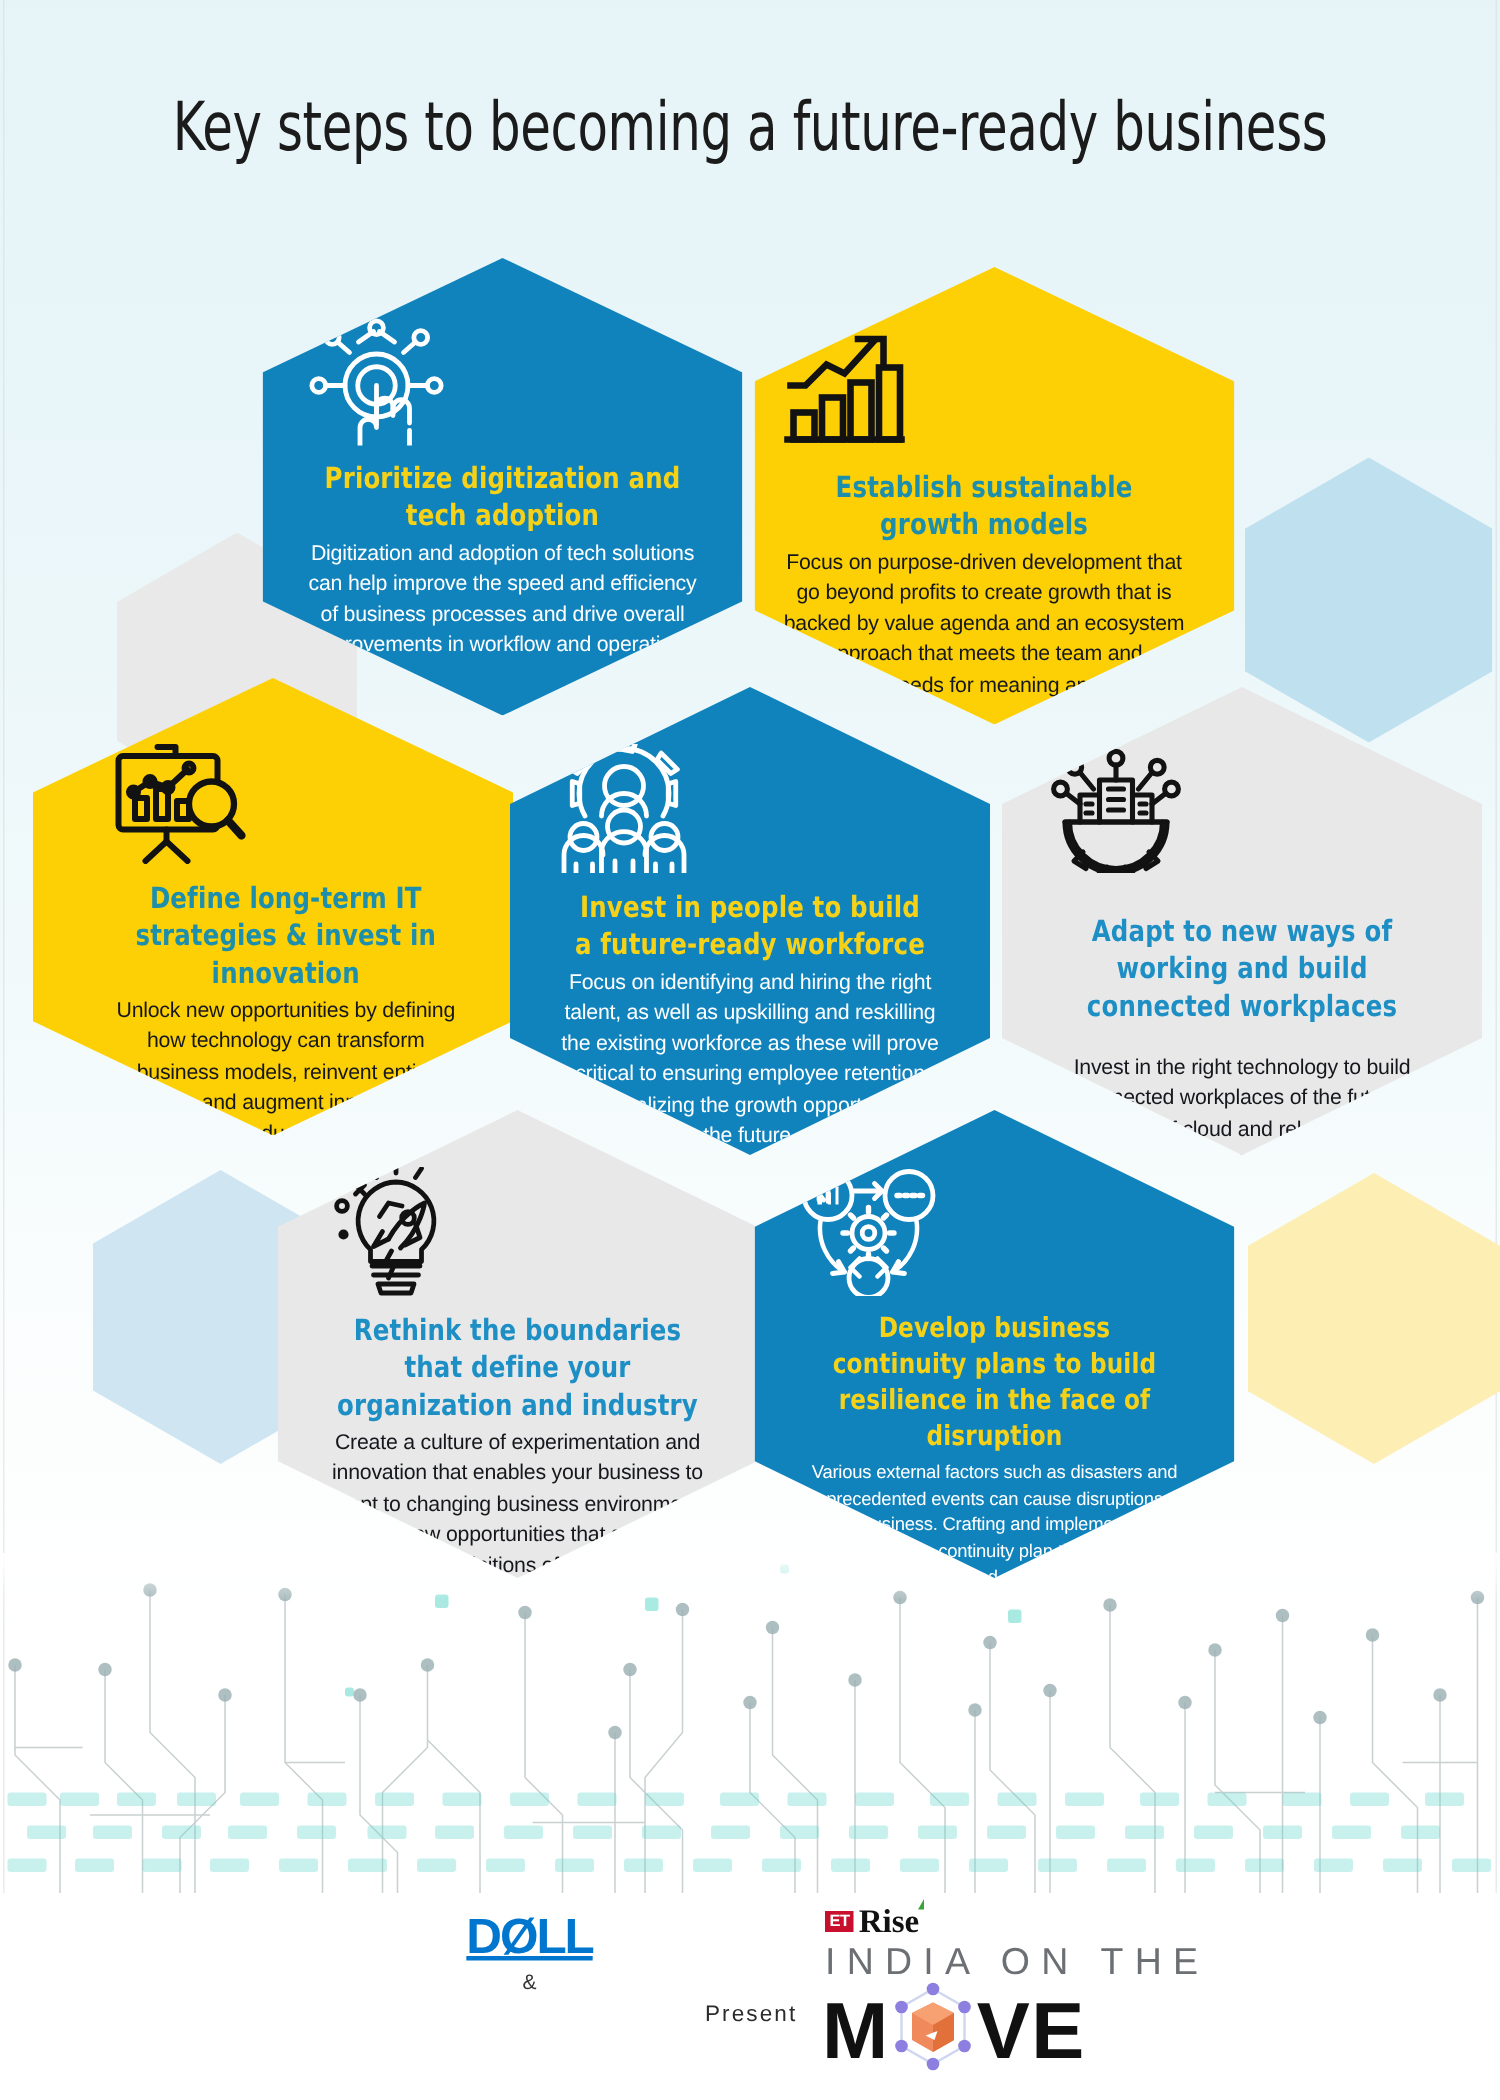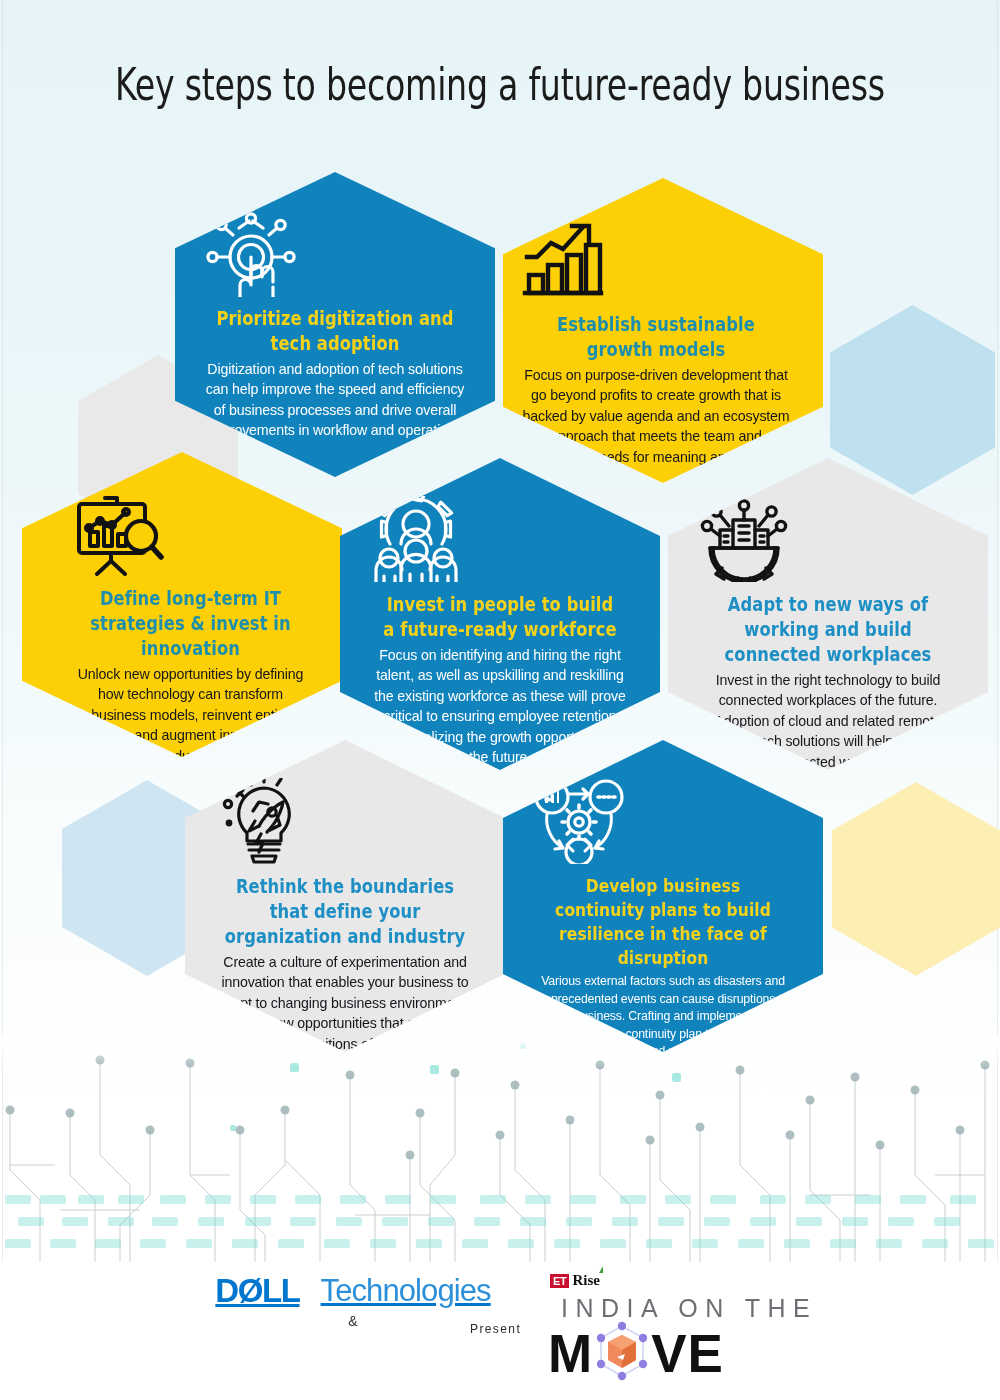--- a/index.html
+++ b/index.html
@@ -181,22 +181,22 @@
     font-weight: 700;
     color: #0068b5;
     letter-spacing: -1.6px;
     margin-top: 2px;
   }
   .intel-txt .dot { font-size: 22px; }
 
   .present-txt {
     position: absolute;
     left: 470px;
-    top: 60px;
-    font-size: 12px;
+    top: 72px;
+    font-size: 15px;
     letter-spacing: 1.4px;
     color: #2b2b2b;
   }
 
   .etrise-block {
     position: absolute;
     left: 540px;
     top: 8px;
     width: 230px;
   }
@@ -210,41 +210,41 @@
     background: #c8102e;
     color: #fff;
     font-size: 11px;
     font-weight: 700;
     padding: 1px 3px 1px 3px;
     letter-spacing: -0.3px;
     line-height: 12px;
   }
   .rise-txt {
     font-family: "Liberation Serif", serif;
-    font-size: 15px;
+    font-size: 22px;
     font-weight: 700;
     color: #111;
     position: relative;
     line-height: 21px;
     text-align: right;
   }
   .rise-tick {
     position: absolute;
     right: -3px; top: -4px;
     width: 0; height: 0;
     border-left: 4px solid transparent;
     border-right: 0 solid transparent;
     border-bottom: 7px solid #3aa33a;
   }
   .india-txt {
     font-size: 25px;
     letter-spacing: 7.5px;
     color: #6c6f73;
     margin-top: 3px;
-    margin-left: 21px;
+    margin-left: 10px;
     white-space: nowrap;
   }
   .move-row {
     display: flex;
     align-items: center;
     margin-top: -2px;
     margin-left: 8px;
   }
   .move-txt {
     font-size: 53px;
@@ -506,21 +506,21 @@
           <path d="M6 86 v-12 a13 13 0 0 1 26 0"></path>
           <circle cx="73" cy="62" r="9"></circle>
           <path d="M86 86 v-12 a13 13 0 0 0 -26 0"></path>
           <path d="M14 80 v6 M25 80 v6 M67 80 v6 M78 80 v6 M40 78 v8 M52 78 v8"></path>
         </svg>
       </div>
       <h3>Invest in people to build a future-ready workforce</h3>
       <p>Focus on identifying and hiring the right talent, as well as upskilling and reskilling the existing workforce as these will prove critical to ensuring employee retention and in realizing the growth opportunities of the future.</p>
     </div>
 
-    <div class="hex card v-gray" style="left:668px; top:458px; width:320px; height:312px;">
+    <div class="hex card v-gray" style="left:668px; top:458px; width:320px; height:312px;gap:16px;">
       <div class="hicon">
         <svg width="92" height="86" viewBox="0 0 92 86" fill="none" stroke="#121212" stroke-width="3.4" stroke-linecap="round" stroke-linejoin="round">
           <path d="M35 52 V24 h22 V52"></path>
           <path d="M22 52 V34 h13"></path>
           <path d="M70 52 V34 H57"></path>
           <path d="M41 30 h10 M41 37 h10 M41 44 h10"></path>
           <path d="M26 40 h4 M26 46 h4 M62 40 h4 M62 46 h4"></path>
           <path d="M46 24 v-10"></path>
             <circle cx="46" cy="9.5" r="4.6"></circle>
           <path d="M31 30 L22 19"></path>
@@ -588,21 +588,20 @@
       <p>Various external factors such as disasters and unprecedented events can cause disruptions to your business. Crafting and implementing a robust business continuity plan that safeguards people, product, and production will help businesses to adapt and stay resilient in the face of uncertainty.</p>
     </div>
 
   </div>
 
   <div id="footer">
 
     <div class="dell-block">
       <div class="dell-wordmark">
         <span class="dell-txt">DØLL</span>
-        <span class="tech-txt">Technologies</span>
       </div>
       <div class="amp">&amp;</div>
     </div>
 
     <div class="present-txt">Present</div>
 
     <div class="etrise-block">
       <div class="etrise-top">
         <span class="et-badge">ET</span>
         <span class="rise-txt">

